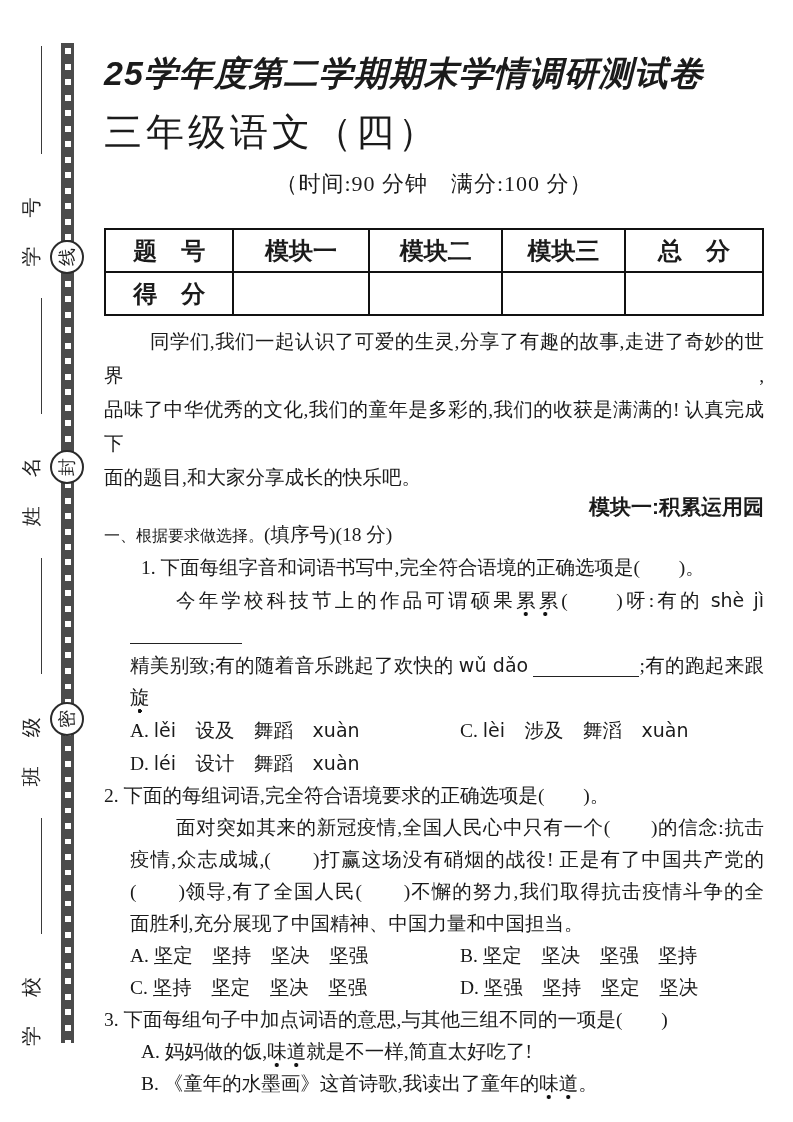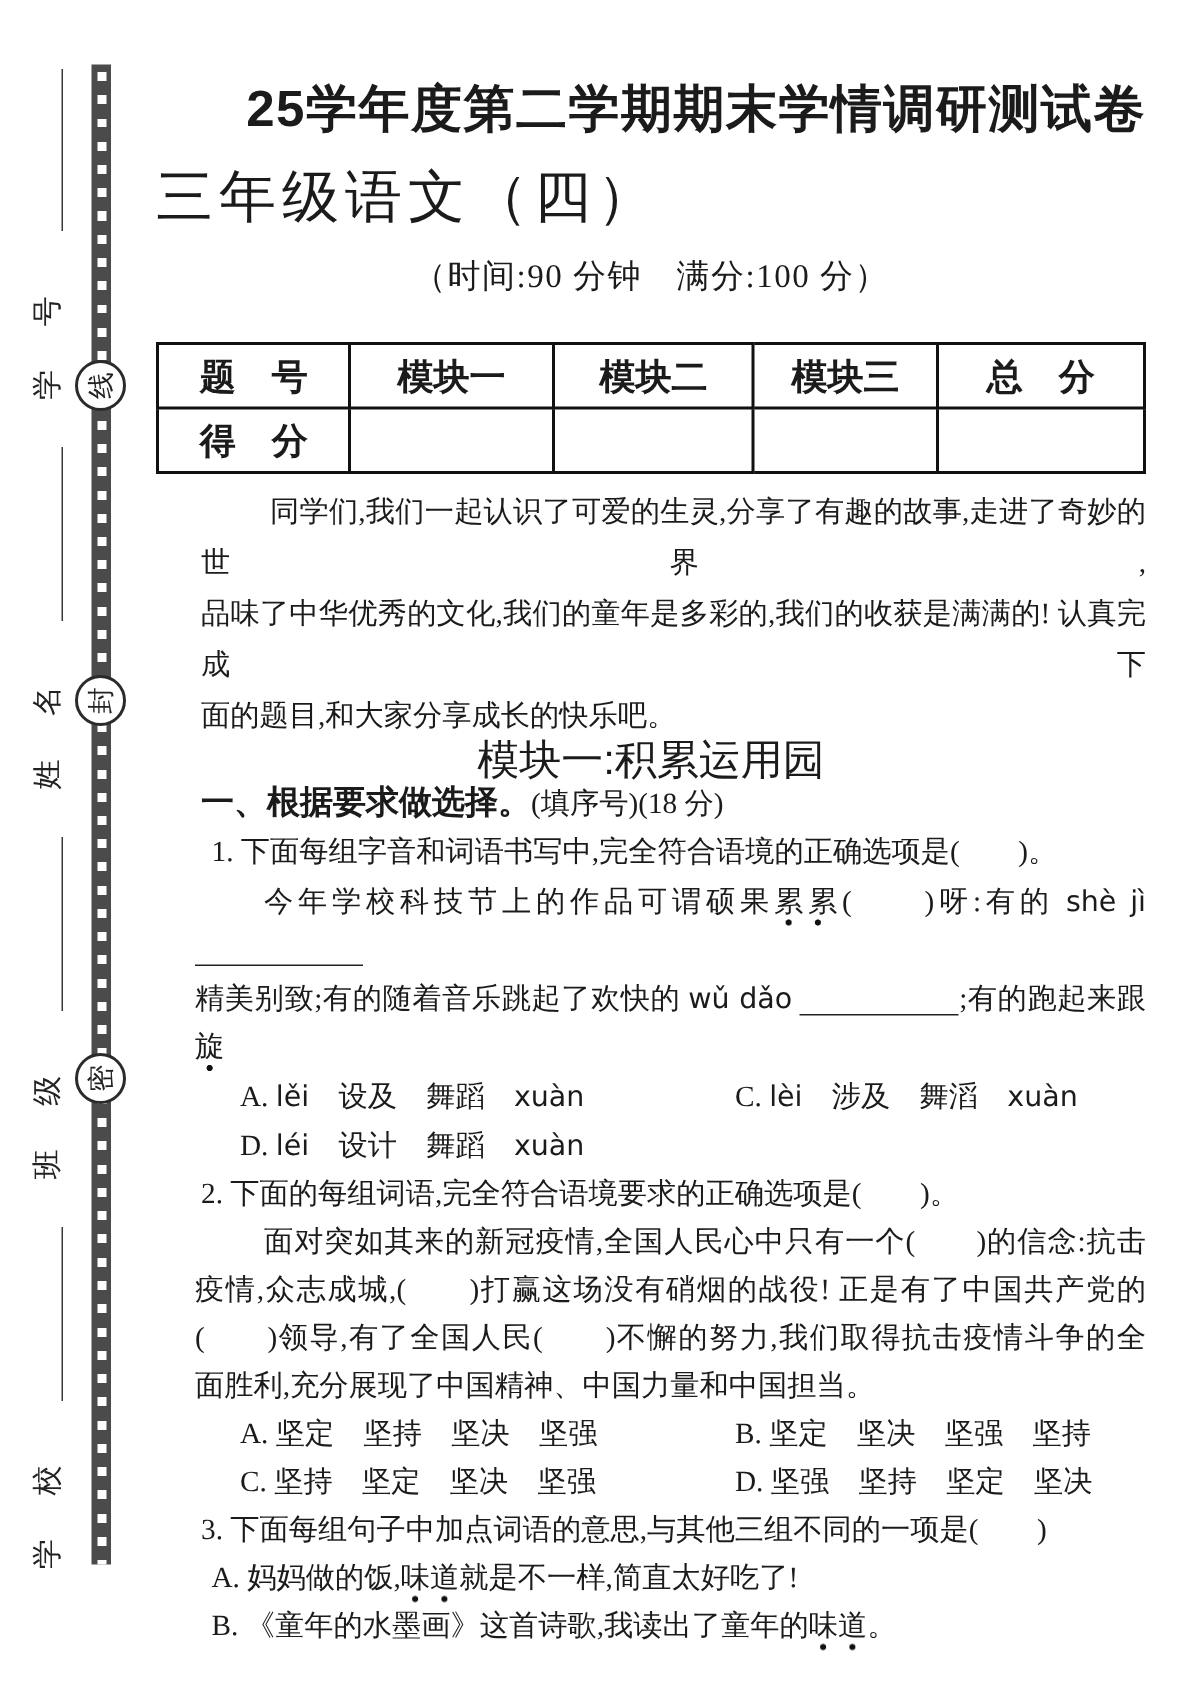--- a/index.html
+++ b/index.html
@@ -15,38 +15,38 @@
   .stamp span{display:block;transform:rotate(-90deg);font-size:18px;color:#222;}
   .stamp-xian{top:240px;} .stamp-feng{top:450px;} .stamp-mi{top:702px;}
   .seal-fields{position:absolute;left:14px;top:1046px;width:1000px;height:34px;
      transform:rotate(-90deg);transform-origin:top left;
      display:flex;align-items:center;justify-content:space-between;
      font-size:20px;letter-spacing:12px;color:#222;white-space:nowrap;}
   .seal-fields .blank{border-bottom:1.5px solid #3a3a3a;}
 
   
   .main{position:absolute;left:104px;top:40px;width:660px;}
-  .exam-title{margin:12px 0 0 0;text-align:right;font-size:34px;line-height:42px;font-weight:bold;
-     font-family:"Liberation Sans","DejaVu Sans",sans-serif;letter-spacing:1px;}
+  .exam-title{margin:12px 0 0 0;text-align:left;font-size:34px;line-height:42px;font-weight:bold;
+     font-family:"Liberation Sans","DejaVu Sans",sans-serif;letter-spacing:1px;font-style:italic;}
   .subject-title{margin:14px 0 0 0;text-align:left;font-size:38px;line-height:48px;font-weight:normal;
      font-family:"Liberation Sans","DejaVu Sans",sans-serif;letter-spacing:4px;}
   .time-score{margin:14px 0 0 0;text-align:center;font-size:22px;line-height:28px;letter-spacing:1px;}
 
   table.score{width:100%;margin-top:30px;border-collapse:collapse;}
   table.score td{border:2px solid #111;height:39px;text-align:center;font-size:24px;
      font-family:"Liberation Sans","DejaVu Sans",sans-serif;font-weight:bold;}
 
   .intro{margin-top:9px;font-size:19.5px;line-height:34px;}
-  .module-heading{font-size:28px;line-height:24px;text-align:center;font-weight:normal;
+  .module-heading{font-size:21px;line-height:24px;text-align:right;font-weight:bold;
      font-family:"Liberation Sans","DejaVu Sans",sans-serif;margin-top:0;}
 
   .qarea{font-size:19.5px;line-height:32px;}
-  .line{min-height:32px;margin-left:30px;}
+  .line{min-height:32px;}
   .fill{text-align:justify;text-align-last:justify;}
-  .sec-head .bold{font-weight:bold;font-family:"Liberation Sans","DejaVu Sans",sans-serif;font-size:22px;}
+  .sec-head .bold{font-weight:normal;font-family:"Liberation Sans","DejaVu Sans",sans-serif;font-size:16px;}
   .ind-num{margin-left:37px;}
   .ind-opt{margin-left:26px;}
   .first-ind{text-indent:46px;}
   .opts{display:grid;grid-template-columns:330px 1fr;margin-left:26px;}
   .pinyin{font-family:"DejaVu Sans","Liberation Sans",sans-serif;font-size:19px;}
   .blank{display:inline-block;height:1em;vertical-align:-5px;border-bottom:1.5px solid #222;}
   .emph{padding-bottom:6px;
      background-image:radial-gradient(circle,#111 1.8px,transparent 2.3px);
      background-size:1em 6px;background-repeat:repeat-x;background-position:left bottom;}
 </style>

